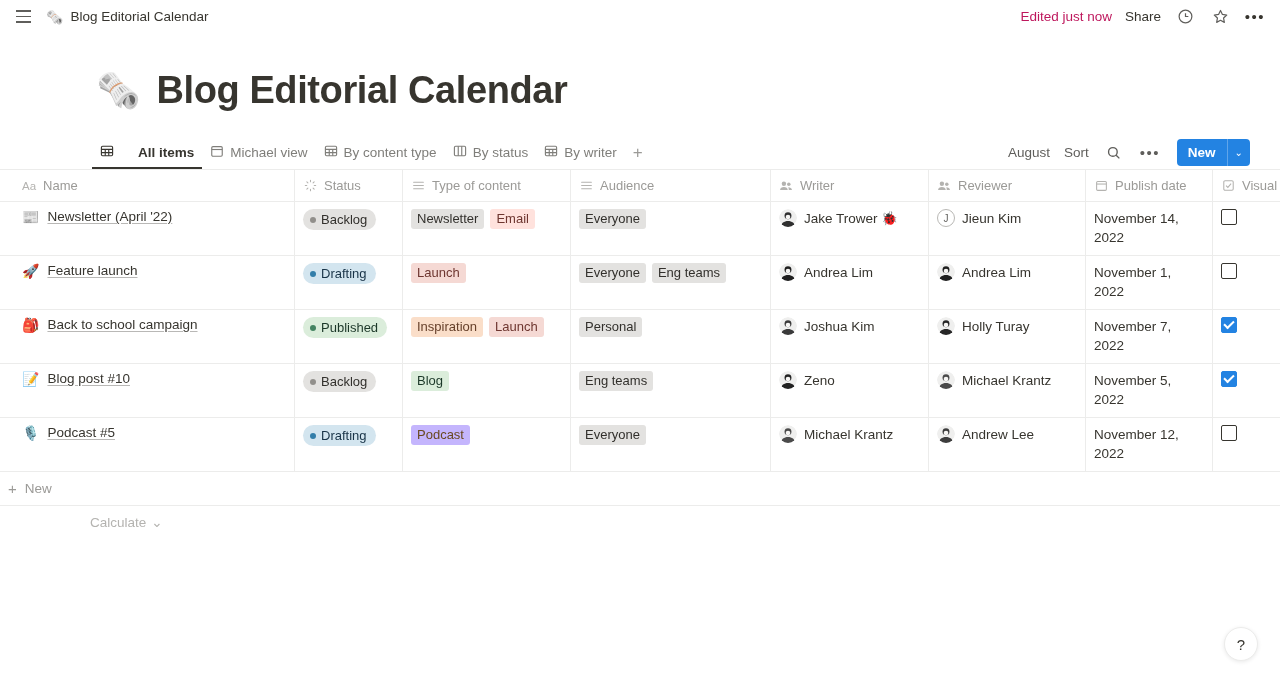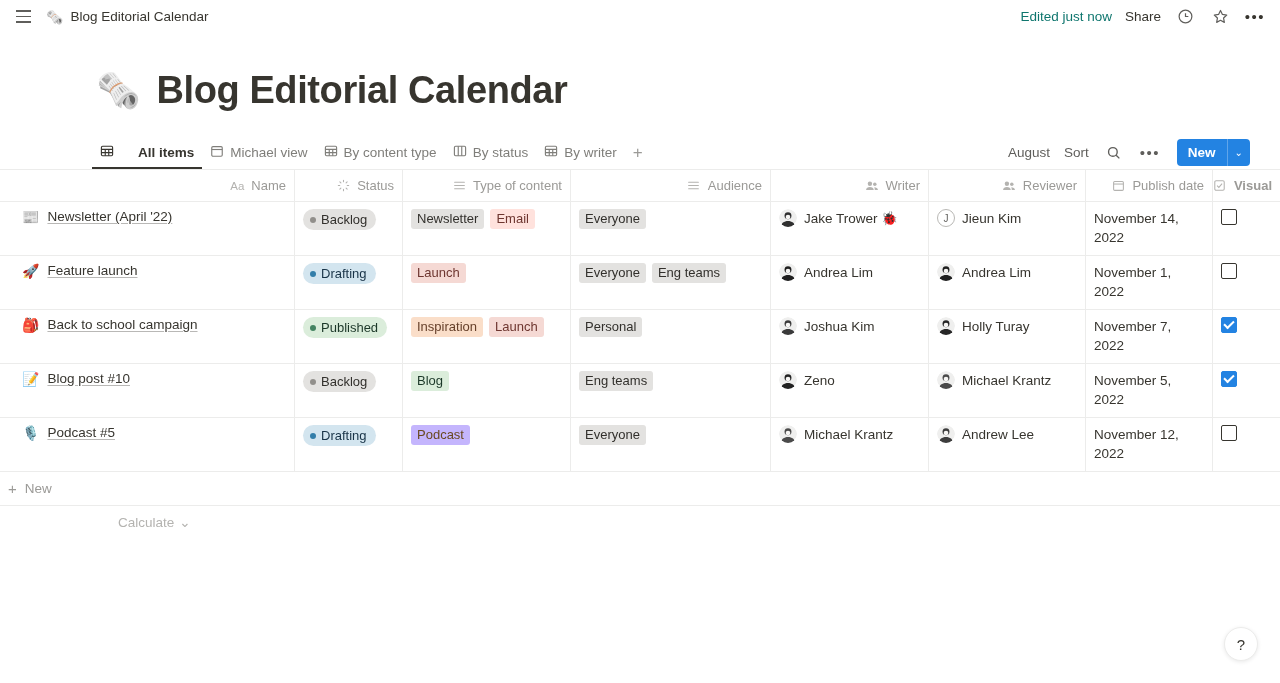--- a/index.html
+++ b/index.html
@@ -31,21 +31,21 @@
     display: flex; align-items: center; gap: 7px;
     margin-left: 12px; cursor: pointer;
     font-size: 13.5px; color: #37352f;
   }
   .topbar-emoji { font-size: 14px; line-height: 1; }
   .topbar-right {
     margin-left: auto;
     display: flex; align-items: center; gap: 13px;
     font-size: 13.5px;
   }
-  .edited { color: #0f766e; }
+  .edited { color: #be185d; }
   .share-link { color: #37352f; cursor: pointer; }
   .icon-btn {
     width: 22px; height: 22px;
     display: flex; align-items: center; justify-content: center;
     cursor: pointer; color: #5f5e5b;
   }
   .dots { letter-spacing: 1.5px; font-size: 15px; line-height: 1; color: #37352f; }
 
   
   .page-wrap { padding-left: 96px; }
@@ -110,23 +110,23 @@
     overflow: hidden;
   }
   .trow.body .cell { padding-top: 7px; padding-bottom: 7px; align-items: flex-start; }
   .c-name     { width: 295px; padding-left: 22px; }
   .c-status   { width: 108px; }
   .c-type     { width: 168px; }
   .c-audience { width: 200px; }
   .c-writer   { width: 158px; }
   .c-reviewer { width: 157px; }
   .c-date     { width: 127px; }
-  .c-visual   { width: 67px; border-right: none; font-weight: bold; }
-
-  .head .cell { color: #9b9a97; font-size: 13px; gap: 7px; cursor: pointer; justify-content: flex-end; }
+  .c-visual   { width: 67px; border-right: none; }
+
+  .head .cell { color: #9b9a97; font-size: 13px; gap: 7px; cursor: pointer; }
   .head .hicon { display:flex; align-items:center; justify-content:center; width:14px; height:14px; flex:0 0 auto; color:#b4b3b0; }
 
   .name-cell { display: flex; align-items: center; gap: 8px; font-size: 13.5px; }
   .name-emoji { font-size: 14px; line-height: 1; flex: 0 0 auto; }
   .name-text { text-decoration: underline; text-underline-offset: 2px; text-decoration-color: rgba(55,53,47,.35); cursor: pointer; }
 
   .pill {
     display: inline-flex; align-items: center; gap: 5px;
     border-radius: 11px; padding: 2px 9px 2px 7px;
     font-size: 13px; line-height: 17px; white-space: nowrap;
@@ -166,21 +166,21 @@
   .newrow {
     display: flex; align-items: center; gap: 8px;
     height: 34px; padding-left: 8px;
     font-size: 13.5px; color: #9b9a97;
     border-bottom: 1px solid #ececeb;
     cursor: pointer;
   }
   .plus-ico { font-size: 15px; line-height: 1; }
   .calcrow {
     display: flex; align-items: center;
-    height: 32px; padding-left: 118px;
+    height: 32px; padding-left: 90px;
     font-size: 13.5px; color: #b4b3b0; cursor: pointer; gap: 5px;
   }
 
   .help-btn {
     position: absolute; right: 22px; bottom: 22px;
     width: 34px; height: 34px; border-radius: 50%;
     background: #fff; border: 1px solid #ececeb;
     box-shadow: 0 1px 4px rgba(0,0,0,.09);
     display: flex; align-items: center; justify-content: center;
     font-size: 15px; color: #37352f; cursor: pointer;

